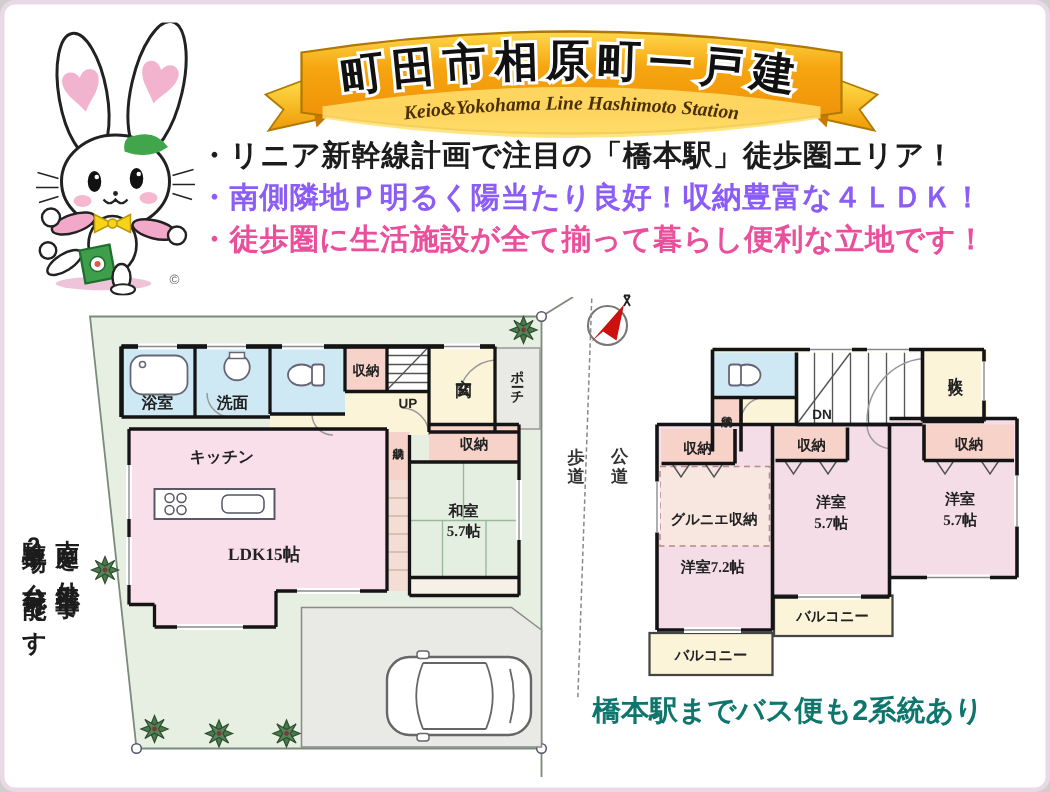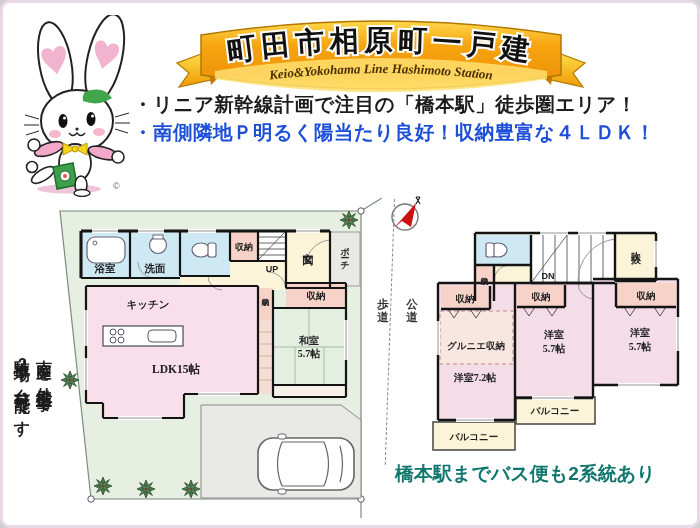--- a/index.html
+++ b/index.html
@@ -6,21 +6,21 @@
   #page{position:relative;width:700px;height:528px;background:#ffffff;
         border:3px solid #e9d9e6;border-radius:10px;box-sizing:border-box;
         overflow:hidden;font-family:"Liberation Sans",sans-serif;}
   .abs{position:absolute;}
   
   #banner{left:172px;top:10px;width:412px;height:80px;}
   
   #bullets{left:130px;top:87px;width:565px;}
   .bullet{font-size:19.5px;font-weight:bold;letter-spacing:.5px;line-height:28px;white-space:nowrap;}
   .b1{color:#1c1c1c;}
-  .b2{color:#1d4ed8;}
+  .b2{color:#8b5cf6;}
   .b3{color:#ea4f9b;}
   
   #side-note{left:8px;top:344px;height:184px;writing-mode:vertical-rl;text-orientation:upright;
              font-size:16px;font-weight:bold;color:#1c1c1c;line-height:22px;}
   #side-note span{display:block;letter-spacing:3px;}
   
   .road-label{writing-mode:vertical-rl;text-orientation:upright;font-size:11.5px;font-weight:bold;
               color:#333;letter-spacing:13px;font-family:"Liberation Serif",serif;}
   #sidewalk-label{left:372px;top:286px;}
   #road-label{left:401px;top:286px;}
@@ -125,20 +125,21 @@
       <textPath href="#titleArc" startOffset="50%">町田市相原町一戸建</textPath>
     </text>
     <text style="font-size:13px;font-style:italic;fill:#4a3000;text-anchor:middle;font-weight:bold;">
       <textPath href="#subArc" startOffset="50%">Keio&amp;Yokohama Line Hashimoto Station</textPath>
     </text>
   </svg>
 
   <div id="bullets" class="abs">
     <div class="bullet b1">・リニア新幹線計画で注目の「橋本駅」徒歩圏エリア！</div>
     <div class="bullet b2">・南側隣地Ｐ明るく陽当たり良好！収納豊富な４ＬＤＫ！</div>
+    <div class="bullet b3">・徒歩圏に生活施設が全て揃って暮らし便利な立地です！</div>
   </div>
 
   <div id="side-note" class="abs">
     <span>南庭を外構工事で</span>
     <span>駐車場2台分可能です</span>
   </div>
 
   <svg class="abs" style="left:55px;top:195px;" width="330" height="330" viewBox="0 0 330 330">
     <defs>
       <g id="bush">

